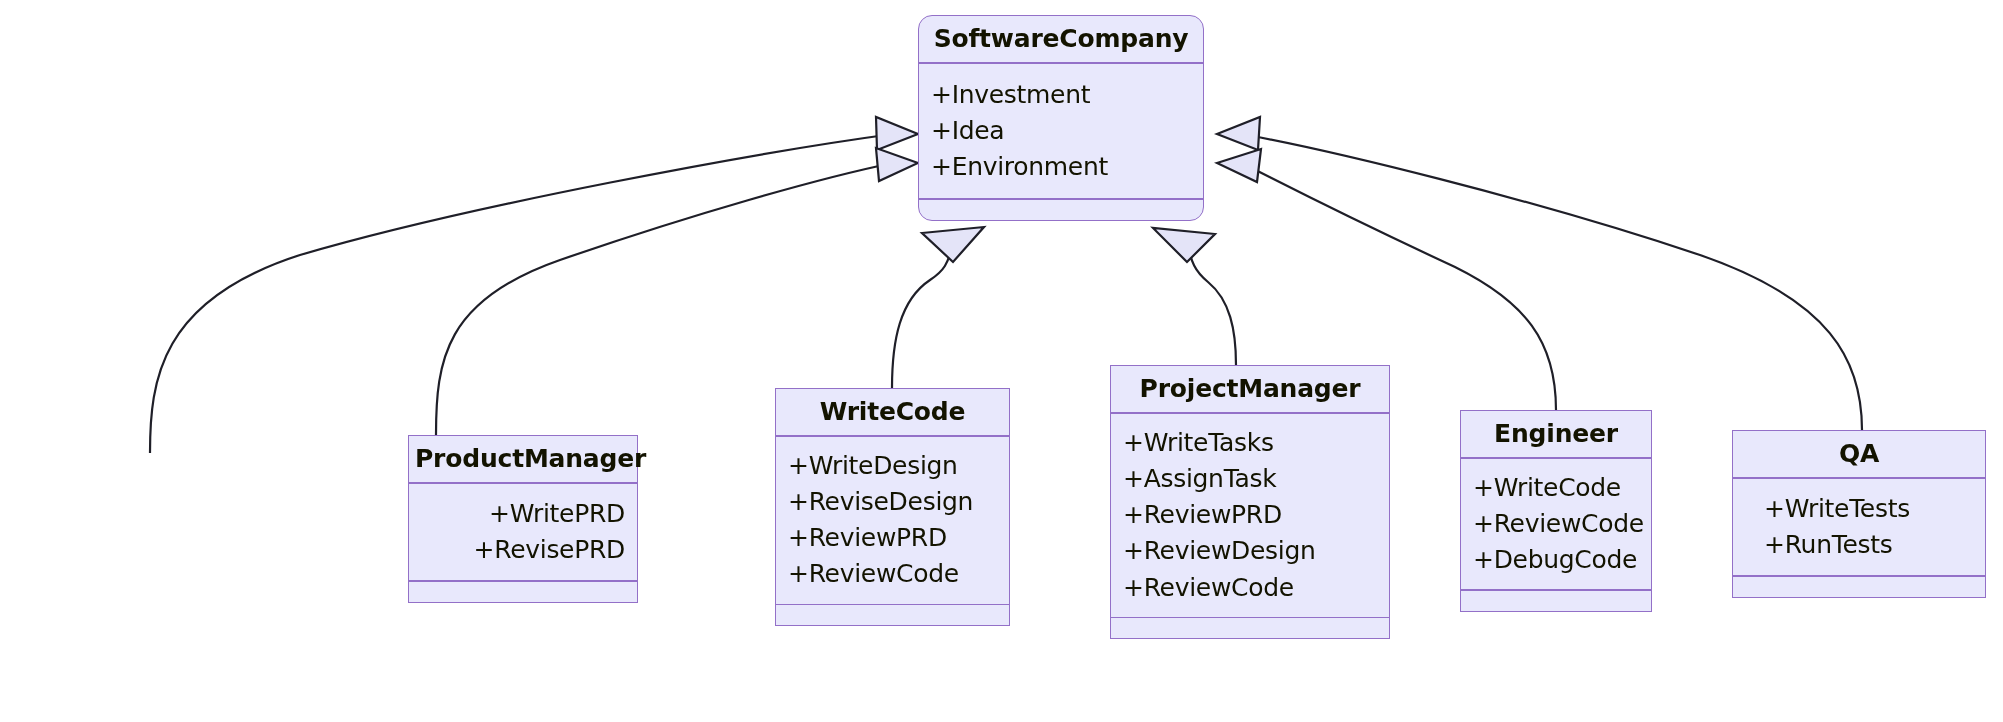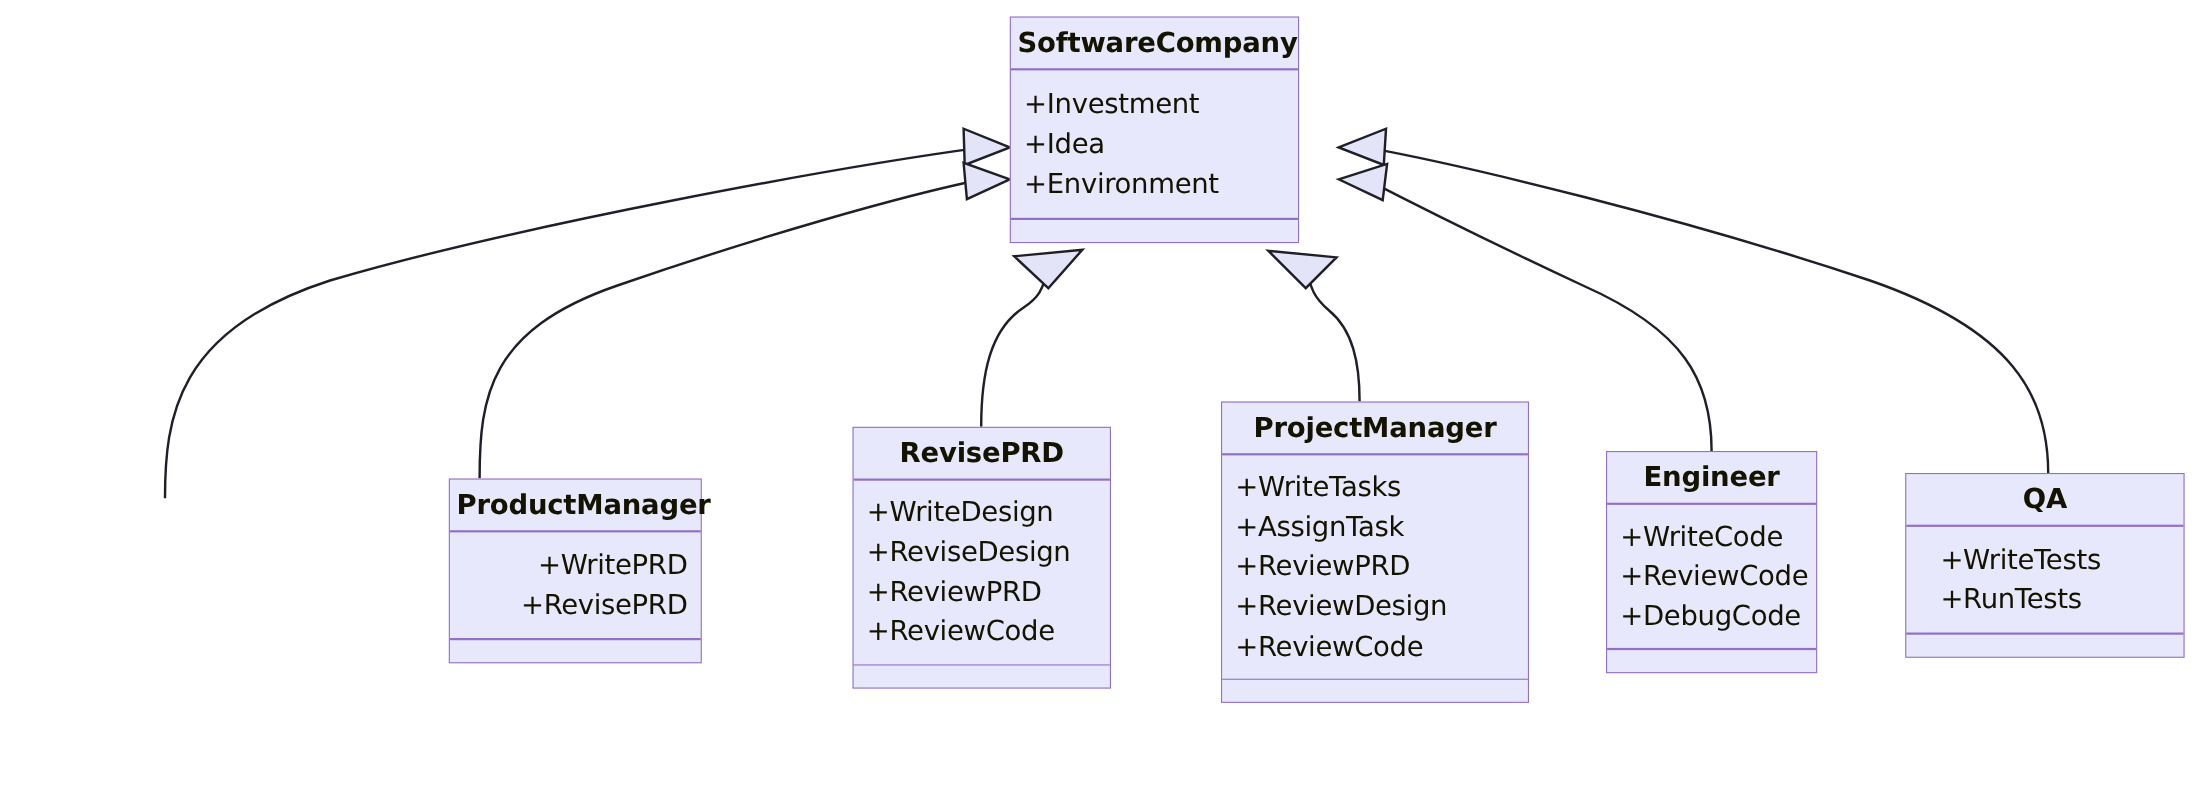--- a/index.html
+++ b/index.html
@@ -97,21 +97,21 @@
       <polygon points="953,262 922,233 984,227"></polygon>
 
       <polygon points="1187,262 1153,228 1215,234"></polygon>
 
       <polygon points="1217,134 1260,117 1258,150"></polygon>
 
       <polygon points="1217,163 1261,149 1257,182"></polygon>
     </g>
   </svg>
 
-  <div class="uml-class" style="left:918px; top:15px; width:263px;">
+  <div class="uml-class" style="left:918px; top:15px; width:286px;border-radius:14px;">
     <div class="class-title">SoftwareCompany</div>
     <div class="class-divider"></div>
     <div class="class-section" style="padding-top:14px; padding-bottom:14px;">
       <div class="member-row">+Investment</div>
       <div class="member-row">+Idea</div>
       <div class="member-row">+Environment</div>
     </div>
     <div class="class-divider"></div>
     <div class="class-section empty-section"></div>
   </div>
@@ -122,21 +122,21 @@
     <div class="class-divider"></div>
     <div class="class-section" style="padding-top:13px; padding-bottom:13px;align-items:flex-end;">
       <div class="member-row">+WritePRD</div>
       <div class="member-row">+RevisePRD</div>
     </div>
     <div class="class-divider"></div>
     <div class="class-section empty-section"></div>
   </div>
 
   <div class="uml-class" style="left:775px; top:388px; width:235px;">
-    <div class="class-title">RevisePRD</div>
+    <div class="class-title">WriteCode</div>
     <div class="class-divider"></div>
     <div class="class-section" style="padding-top:12px; padding-bottom:12px;">
       <div class="member-row">+WriteDesign</div>
       <div class="member-row">+ReviseDesign</div>
       <div class="member-row">+ReviewPRD</div>
       <div class="member-row">+ReviewCode</div>
     </div>
     <div class="class-divider"></div>
     <div class="class-section empty-section"></div>
   </div>

